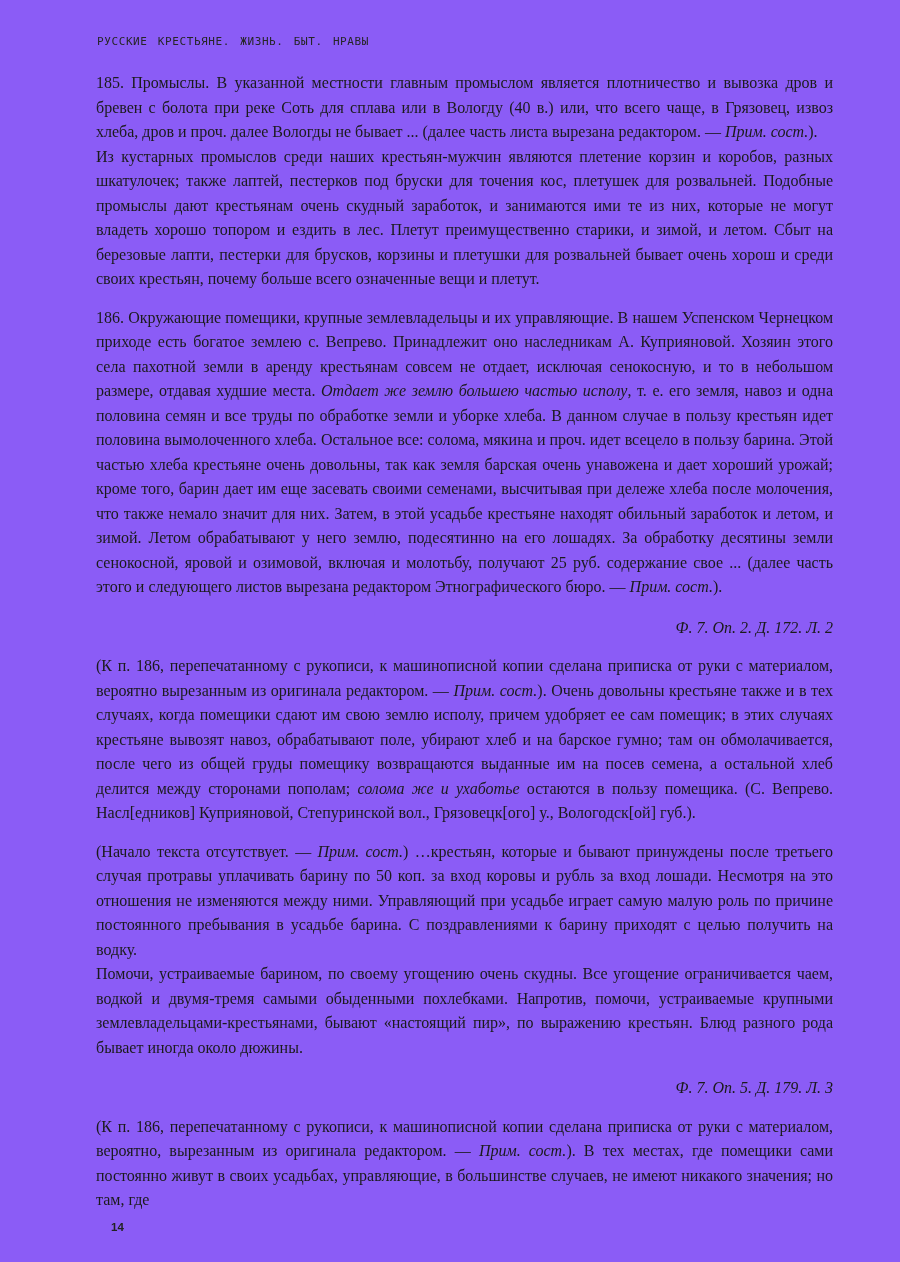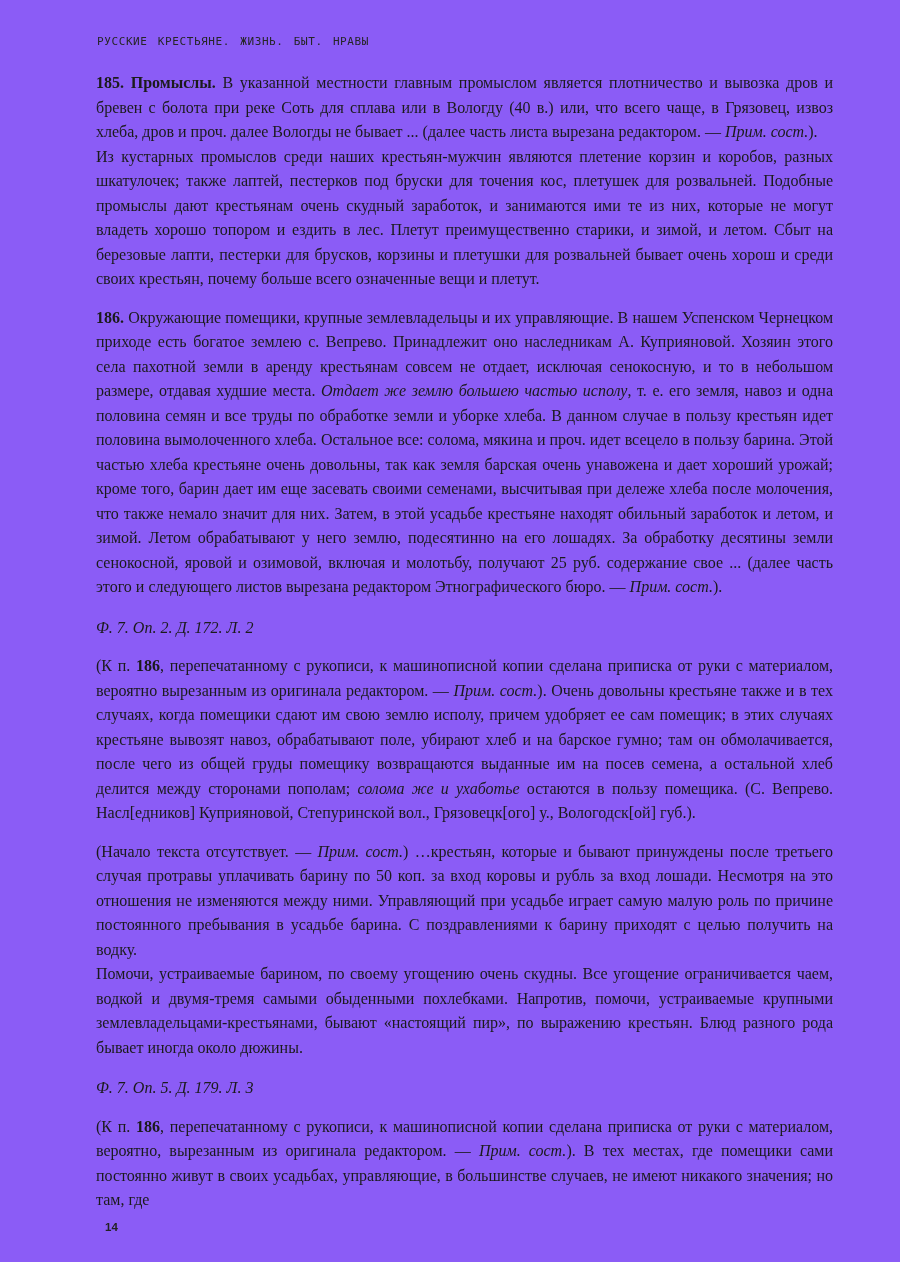--- a/index.html
+++ b/index.html
@@ -39,31 +39,31 @@
     line-height: 24.5px;
     text-align: justify;
     color: #1b1b1b;
     hyphens: none;
   }
   .block.section {
     margin-top: 14px;
   }
   .block.ref {
     font-style: italic;
-    text-align: left;
+    text-align: right;
     margin-top: 16px;
     margin-bottom: 2px;
   }
-  .seg-bold   { font-weight: bold; }
+  .seg-bold   { font-weight: normal; }
   .seg-italic { font-style: italic; }
   .seg-normal { font-style: normal; }
   .page-number {
     position: absolute;
     top: 1221px;
-    left: 105px;
+    left: 111px;
     font-family: "Liberation Sans", sans-serif;
     font-size: 11.5px;
     font-weight: bold;
     color: #222;
   }
 </style>
 </head>
 <body>
 
 <div class="page">

